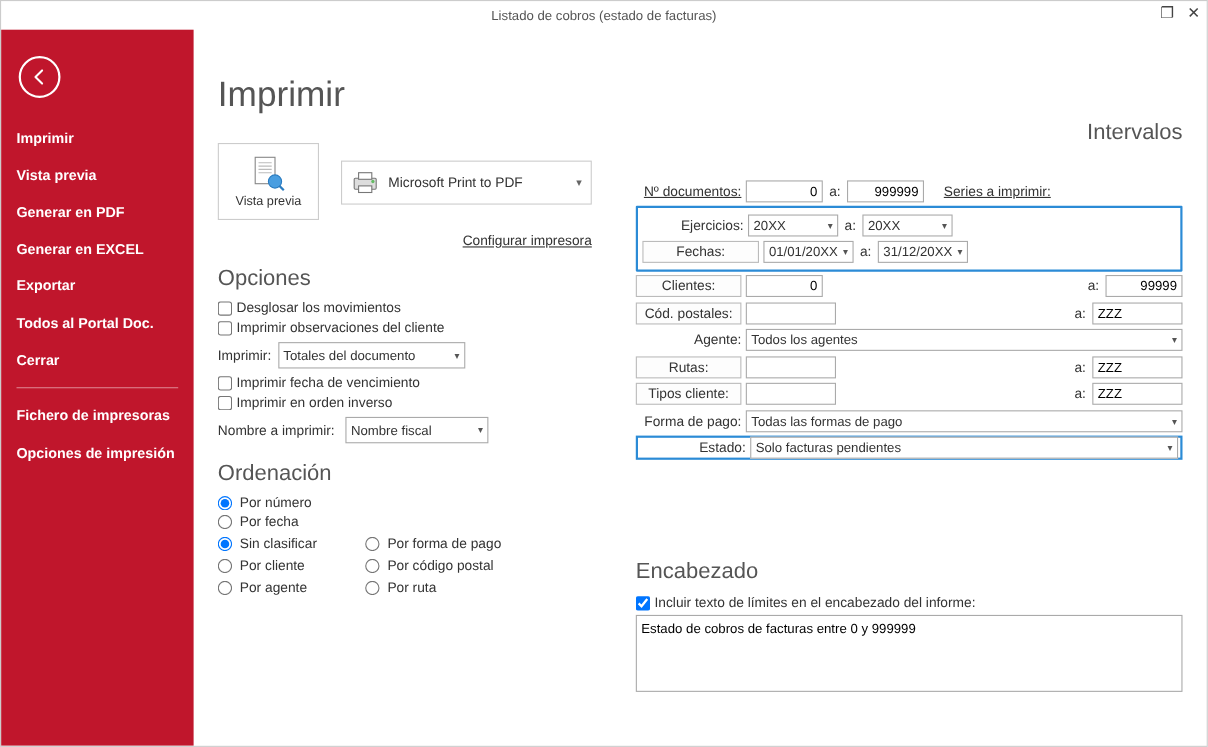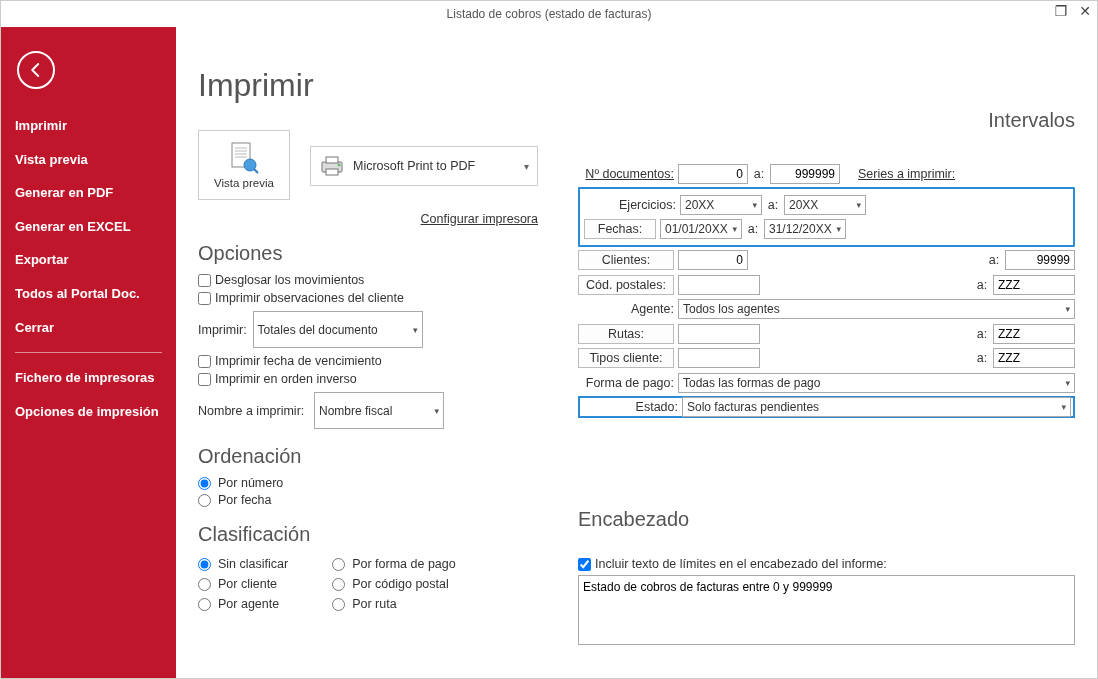--- a/index.html
+++ b/index.html
@@ -105,21 +105,21 @@
     position:relative;
   }
   .printer-select .chev { position:absolute; right:8px; font-size:10px; color:#666;}
   .config-link { text-align:right; margin-top:12px; font-size:12.5px; text-decoration: underline; cursor:pointer; }
   .checkbox-row { display:flex; align-items:center; gap:4px; margin: 4px 0; }
   .checkbox-row input[type=checkbox]{ width:13px; height:13px; }
   .inline-row { display:flex; align-items:center; gap:6px; margin: 6px 0; }
   .select-box, .text-input {
     border: 1px solid #aaa;
     background:#fff;
-    height: 37px;
+    height: 24px;
     font-size:12px;
     padding: 1px 18px 1px 4px;
     position:relative;
   }
   .select-box { display:inline-flex; align-items:center; cursor:pointer; }
   .select-box .chev { position:absolute; right:4px; font-size:9px; color:#555; }
   .radio-row { display:flex; align-items:center; gap:4px; margin:3px 0; }
   .radio-row input { margin-right:3px; }
   .class-grid { display:flex; gap:44px; }
   .class-col { display:flex; flex-direction:column; }
@@ -240,21 +240,20 @@
         <div class="section-title">Ordenación</div>
         <div class="radio-row">
             <input type="radio" name="orden" checked="" style="">
             <span>Por número</span>
           </div>
         <div class="radio-row">
             <input type="radio" name="orden" style="">
             <span>Por fecha</span>
           </div>
 
-        <div class="section-title">Clasificación</div>
         <div class="class-grid">
           <div class="class-col">
             <div class="radio-row">
                 <input type="radio" name="clas" checked="" style="">
                 <span>Sin clasificar</span>
               </div>
             <div class="radio-row">
                 <input type="radio" name="clas" style="">
                 <span>Por cliente</span>
               </div>
@@ -301,21 +300,21 @@
                 <span>20XX</span>
                 <span class="chev">▾</span>
               </span>
             <span class="tiny-label">a:</span>
             <span class="dropdown" style="width:82px;">
                 <span>20XX</span>
                 <span class="chev">▾</span>
               </span>
           </div>
           <div class="int-row">
-            <span class="int-label btn" style="width:72px;margin-left:4px;margin-right:0;">Fechas:</span>
+            <span class="int-label btn" style="width:106px;margin-left:4px;margin-right:0;">Fechas:</span>
             <span class="dropdown" style="width:82px;">
                 <span>01/01/20XX</span>
                 <span class="chev">▾</span>
               </span>
             <span class="tiny-label">a:</span>
             <span class="dropdown" style="width:82px;">
                 <span>31/12/20XX</span>
                 <span class="chev">▾</span>
               </span>
           </div>
@@ -371,21 +370,21 @@
 
         <div class="highlight-box-single int-row">
           <span class="int-label">Estado:</span>
           <span class="dropdown wide-dd">
               <span>Solo facturas pendientes</span>
               <span class="chev">▾</span>
             </span>
         </div>
 
         <div class="section-title" style="margin-top:90px;">Encabezado</div>
-        <div class="checkbox-row" style="margin-top:26px;">
+        <div class="checkbox-row" style="margin-top:10px;">
           <input type="checkbox" checked="" style="">
           <span>Incluir texto de límites en el encabezado del informe:</span>
         </div>
         <textarea class="header-text" style="">Estado de cobros de facturas entre 0 y 999999</textarea>
       </div>
     </div>
   </div>
 </div>
 
 </body></html>

